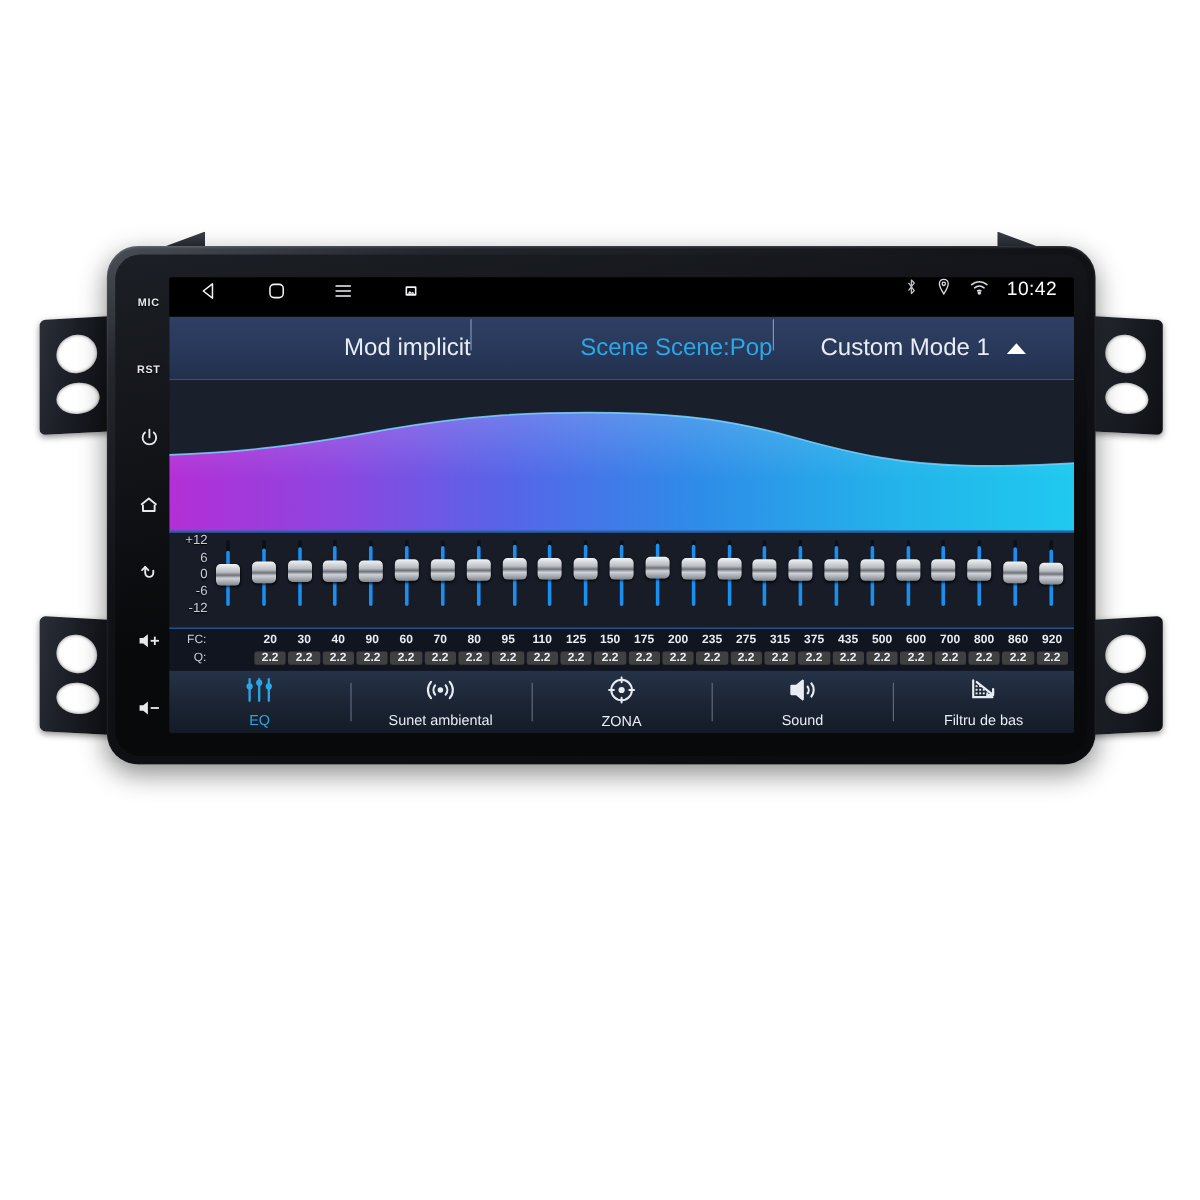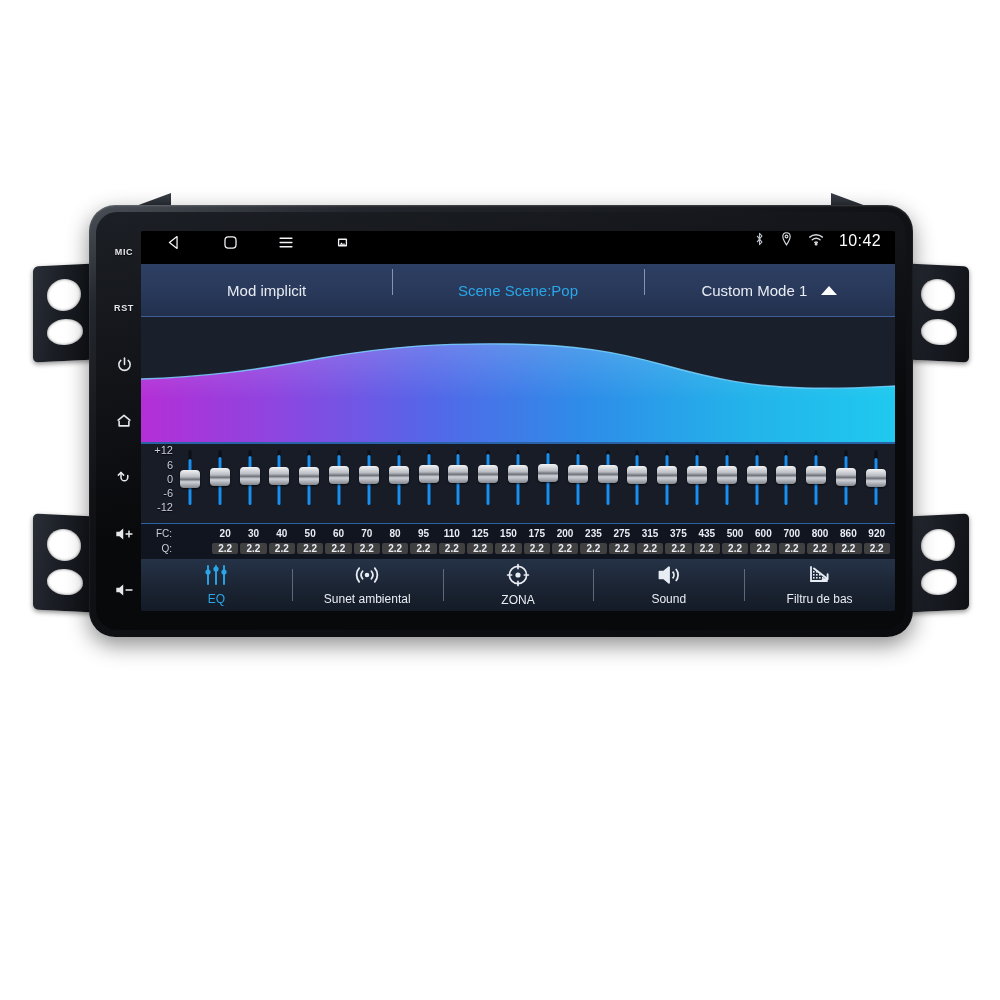--- a/index.html
+++ b/index.html
@@ -52,21 +52,21 @@
              padding:0 14px 0 8px;flex:none;}
   #navkeys{display:flex;align-items:center;gap:34px;margin-left:14px;}
   #navkeys .nk{width:22px;height:22px;display:flex;align-items:center;justify-content:center;}
   #sysicons{margin-left:auto;display:flex;align-items:center;gap:14px;}
   #clock{color:#fff;font-size:16px;letter-spacing:.4px;}
 
   
   #modebar{height:52px;flex:none;display:flex;align-items:center;
            background:linear-gradient(180deg,#2d3f63 0%,#2a3a5c 45%,#22304d 100%);
            border-bottom:1px solid #3f5f96;position:relative;}
-  .mode{flex:1;text-align:center;font-size:15px;color:#e8ecf3;position:relative;}
+  .mode{flex:1;text-align:right;font-size:20px;color:#e8ecf3;position:relative;}
   .mode.active{color:#2aa7e8;}
   .mode + .mode:before{content:"";position:absolute;left:0;top:-13px;
            width:1px;height:26px;background:#8fa5c8;opacity:.85;}
   #mode-custom-wrap{display:flex;align-items:center;justify-content:center;gap:14px;}
   #mode-caret{width:0;height:0;border-left:8px solid transparent;border-right:8px solid transparent;
            border-bottom:9px solid #fff;}
 
   
   #curve{flex:none;height:127px;position:relative;background:#1a1f2c;}
   #curve svg{display:block;width:100%;height:100%;}
@@ -391,21 +391,21 @@
           </div>
       </div>
 
       <div id="fcq">
         <div class="fcq-row fc">
           <div class="fcq-head">FC:</div>
           <div class="fcq-cells" id="fc-cells">
               <span>20</span>
               <span>30</span>
               <span>40</span>
-              <span>50</span>
+              <span>90</span>
               <span>60</span>
               <span>70</span>
               <span>80</span>
               <span>95</span>
               <span>110</span>
               <span>125</span>
               <span>150</span>
               <span>175</span>
               <span>200</span>
               <span>235</span>

